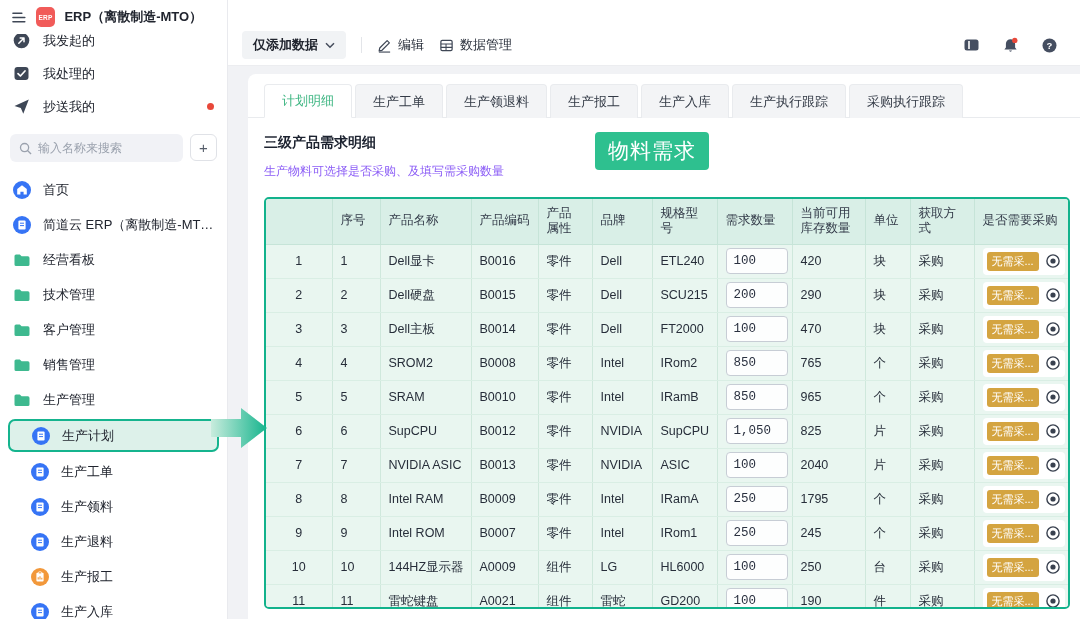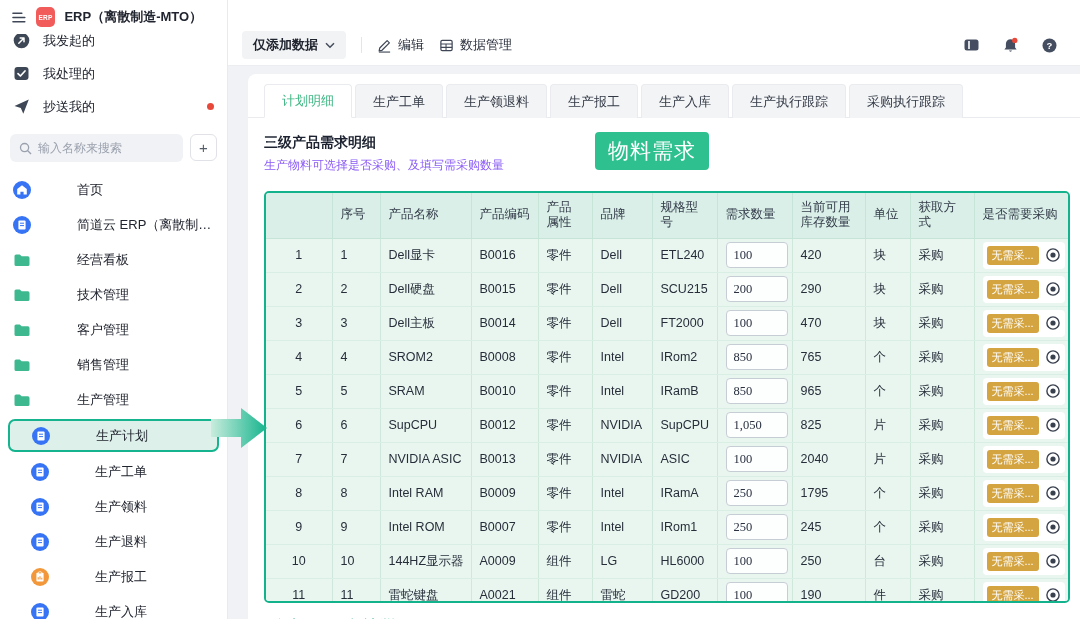--- a/index.html
+++ b/index.html
@@ -20,21 +20,21 @@
   .quick-item .icon { width:17px; height:17px; display:flex; }
   .quick-item .dot { width:7px; height:7px; border-radius:50%; background:#e8483a; margin-left:auto; }
   .search-row { display:flex; gap:7px; margin:11px 10px 10px 10px; }
   .search-box { flex:1; height:28px; background:#f1f2f6; border-radius:6px; display:flex;
     align-items:center; gap:6px; padding:0 9px; }
   .search-box span { font-size:12px; color:#9aa1ad; white-space:nowrap; overflow:hidden; }
   .add-sq-btn { width:27px; height:27px; border:1px solid #e0e2e7; border-radius:6px; background:#fff;
     color:#565d6a; font-size:15px; display:flex; align-items:center; justify-content:center; cursor:pointer; }
   .nav-item { height:35px; display:flex; align-items:center; gap:12px; padding:0 13px;
     font-size:13px; cursor:pointer; white-space:nowrap; }
-  .nav-item .label { overflow:hidden; text-overflow:ellipsis;margin-left:34px; }
+  .nav-item .label { overflow:hidden; text-overflow:ellipsis; }
   .nav-item .icon { width:18px; height:18px; min-width:18px; display:flex; }
   .nav-item.indent { padding-left:31px; }
   .nav-item.selected { margin:2px 8px; padding-left:22px; height:33px; background:#ddf1ea;
     border:2px solid #15b48e; border-radius:7px; }
 
   
   .main { flex:1; min-width:0; display:flex; flex-direction:column; position:relative; }
   .toolbar { height:41px; background:#fff; border-bottom:1px solid #ecedf0; display:flex;
     align-items:center; padding:0 14px; gap:15px;margin-top:25px; }
   .btn-adddata { height:28px; background:#f1f3f5; border:none; border-radius:4px; display:flex;
@@ -48,36 +48,36 @@
   .content { flex:1; background:#f1f2f5; position:relative; }
   .panel { position:absolute; left:20px; top:8px; right:0; bottom:0; background:#fff;
     border-radius:8px 0 0 0; }
   .tab-bar { display:flex; gap:3px; padding:10px 16px 0 16px; border-bottom:1px solid #e9ebee; }
   .tab { height:34px; padding:0 17px; display:flex; align-items:center; font-size:13px; color:#333a46;
     background:#f3f4f6; border:1px solid #e9ebee; border-bottom:none; border-radius:4px 4px 0 0;
     margin-bottom:-1px; cursor:pointer; white-space:nowrap;text-align:right; }
   .tab.active { background:#fff; color:#3cb581; border-bottom:1px solid #fff; }
 
   .section { padding:16px 0 0 16px; position:relative; }
-  .section-title { font-size:14px; font-weight:bold; color:#1d2330; margin-bottom:5px; }
+  .section-title { font-size:14px; font-weight:bold; color:#1d2330; margin-bottom:11px; }
   .section-sub { font-size:12px; color:#8b5cf6; }
   .material-badge { position:absolute; left:347px; top:58px; background:#2ec08f; color:#fff;
     font-size:21px; padding:5px 13px; border-radius:4px; letter-spacing:1px; }
 
   .table-wrap { margin:17px 0 0 16px; width:806px; height:412px; border:2px solid #12b28c;
     border-radius:5px; overflow:hidden; background:#e9f6f0; }
   table { border-collapse:collapse; table-layout:fixed; width:802px; font-size:12.5px; }
   th { height:45px; background:#d9efe7; color:#333b49; font-weight:500; text-align:left;
     padding:0 8px; border-right:1px solid #c6e4d8; border-bottom:1px solid #c6e4d8; line-height:1.25; }
   td { height:34px; background:#e9f6f0; color:#272e3a; padding:0 8px;
     border-right:1px solid #cfe8dc; border-bottom:1px solid #d9eee4; white-space:nowrap; overflow:hidden; }
   th:last-child, td:last-child { border-right:none; }
   td.c-center { text-align:center; }
   .qty-input { width:62px; height:26px; border:1px solid #c7cdd5; border-radius:4px; background:#fdfefe;
-    font-size:12.5px; padding:0 7px; color:#2a3140; font-family:Liberation Serif, serif; }
+    font-size:12.5px; padding:0 7px; color:#2a3140; font-family:Liberation Mono, monospace; }
   .purchase-box { width:82px; height:27px; background:#fff; border-radius:4px; display:flex;
     align-items:center; gap:6px; padding:0 4px; cursor:pointer; }
   .purchase-tag { background:#d4a440; color:#fff; font-size:11px; line-height:19px; padding:0 5px;
     border-radius:3px; max-width:52px; overflow:hidden; white-space:nowrap; }
   .radio-icon { width:16px; height:16px; display:flex; }
 
   .table-footer { display:flex; gap:26px; margin:13px 0 0 16px; }
   .footer-link { display:flex; align-items:center; gap:5px; color:#29aa7e; font-size:13px;
     background:none; border:none; cursor:pointer; }
   .footer-link .plus { font-size:15px; line-height:1; }

